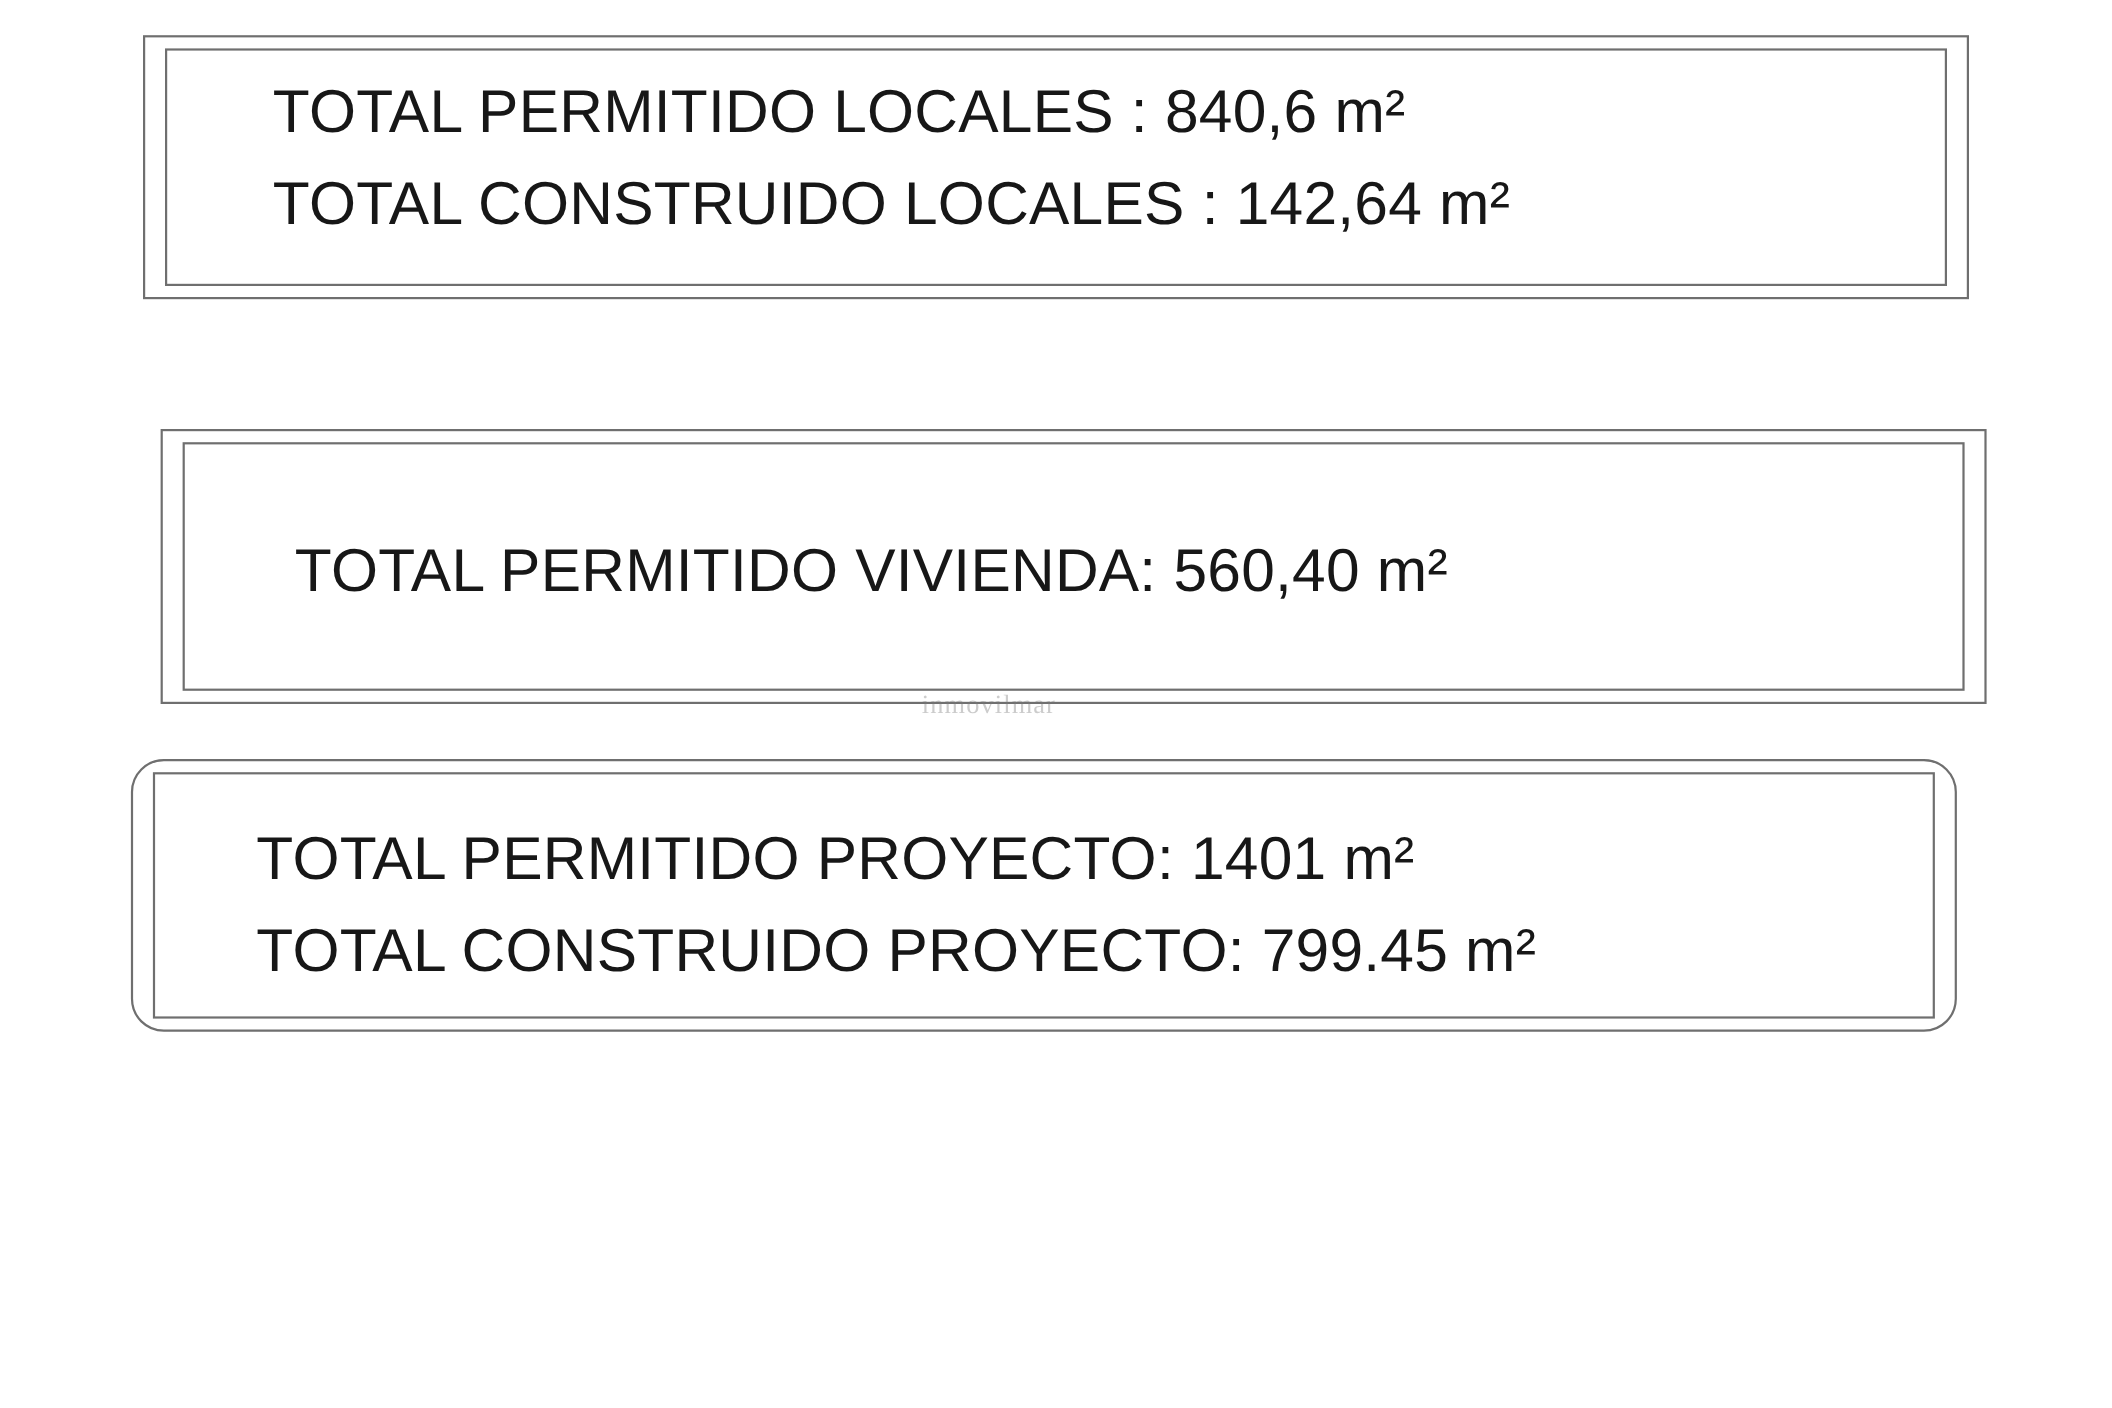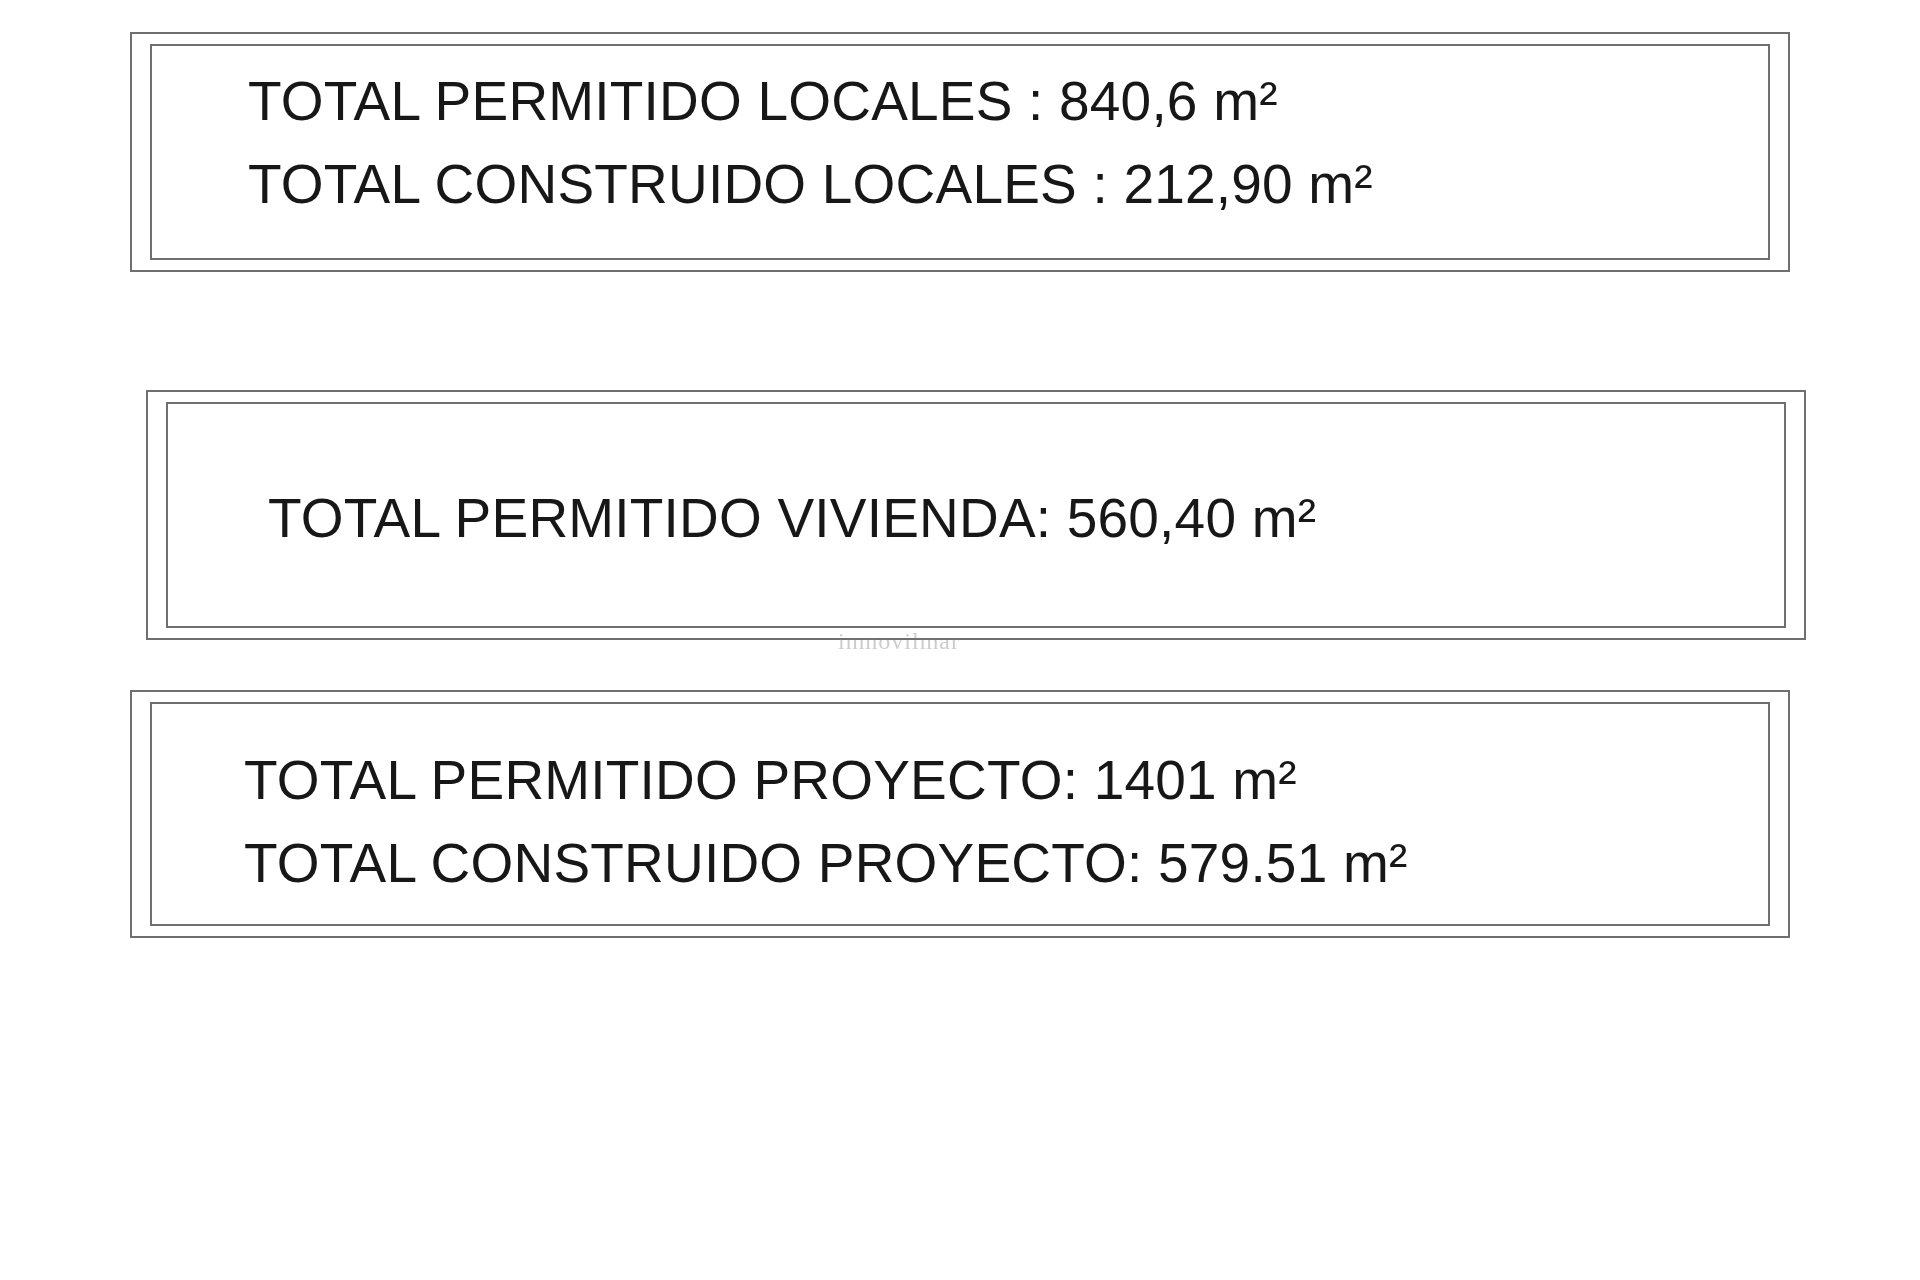--- a/index.html
+++ b/index.html
@@ -71,24 +71,25 @@
   #block-vivienda {
     left: 146px;
     top: 348px;
     width: 1660px;
     height: 250px;
     margin-top: 42px;
   }
   #block-vivienda .lines { left: 100px; top: 52%; }
 
   #block-proyecto {
-    left: 130px;
+    left: 119px;
     top: 690px;
     width: 1660px;
     height: 248px;
+    border-radius: 30px;
   }
   #block-proyecto .lines { left: 92px; top: 54%; }
 
   
   .watermark {
     position: absolute;
     left: 838px;
     top: 628px;
     font-size: 24px;
     color: rgba(120,120,120,0.38);
@@ -101,37 +102,37 @@
 </style>
 </head>
 <body>
 
 <div class="sheet">
 
   <div class="box-outer" id="block-locales">
     <div class="box-inner">
       <div class="lines">
         <div class="line">TOTAL PERMITIDO LOCALES : 840,6 m²</div>
-        <div class="line">TOTAL CONSTRUIDO LOCALES : 212,90 m²</div>
+        <div class="line">TOTAL CONSTRUIDO LOCALES : 142,64 m²</div>
       </div>
     </div>
   </div>
 
   <div class="box-outer" id="block-vivienda">
     <div class="box-inner">
       <div class="lines">
         <div class="line">TOTAL PERMITIDO VIVIENDA: 560,40 m²</div>
       </div>
     </div>
   </div>
 
   <div class="box-outer" id="block-proyecto">
     <div class="box-inner">
       <div class="lines">
         <div class="line">TOTAL PERMITIDO PROYECTO: 1401 m²</div>
-        <div class="line">TOTAL CONSTRUIDO PROYECTO: 579.51 m²</div>
+        <div class="line">TOTAL CONSTRUIDO PROYECTO: 799.45 m²</div>
       </div>
     </div>
   </div>
 
   <div class="watermark">inmovilmar</div>
 
 </div>
 
 </body></html>

